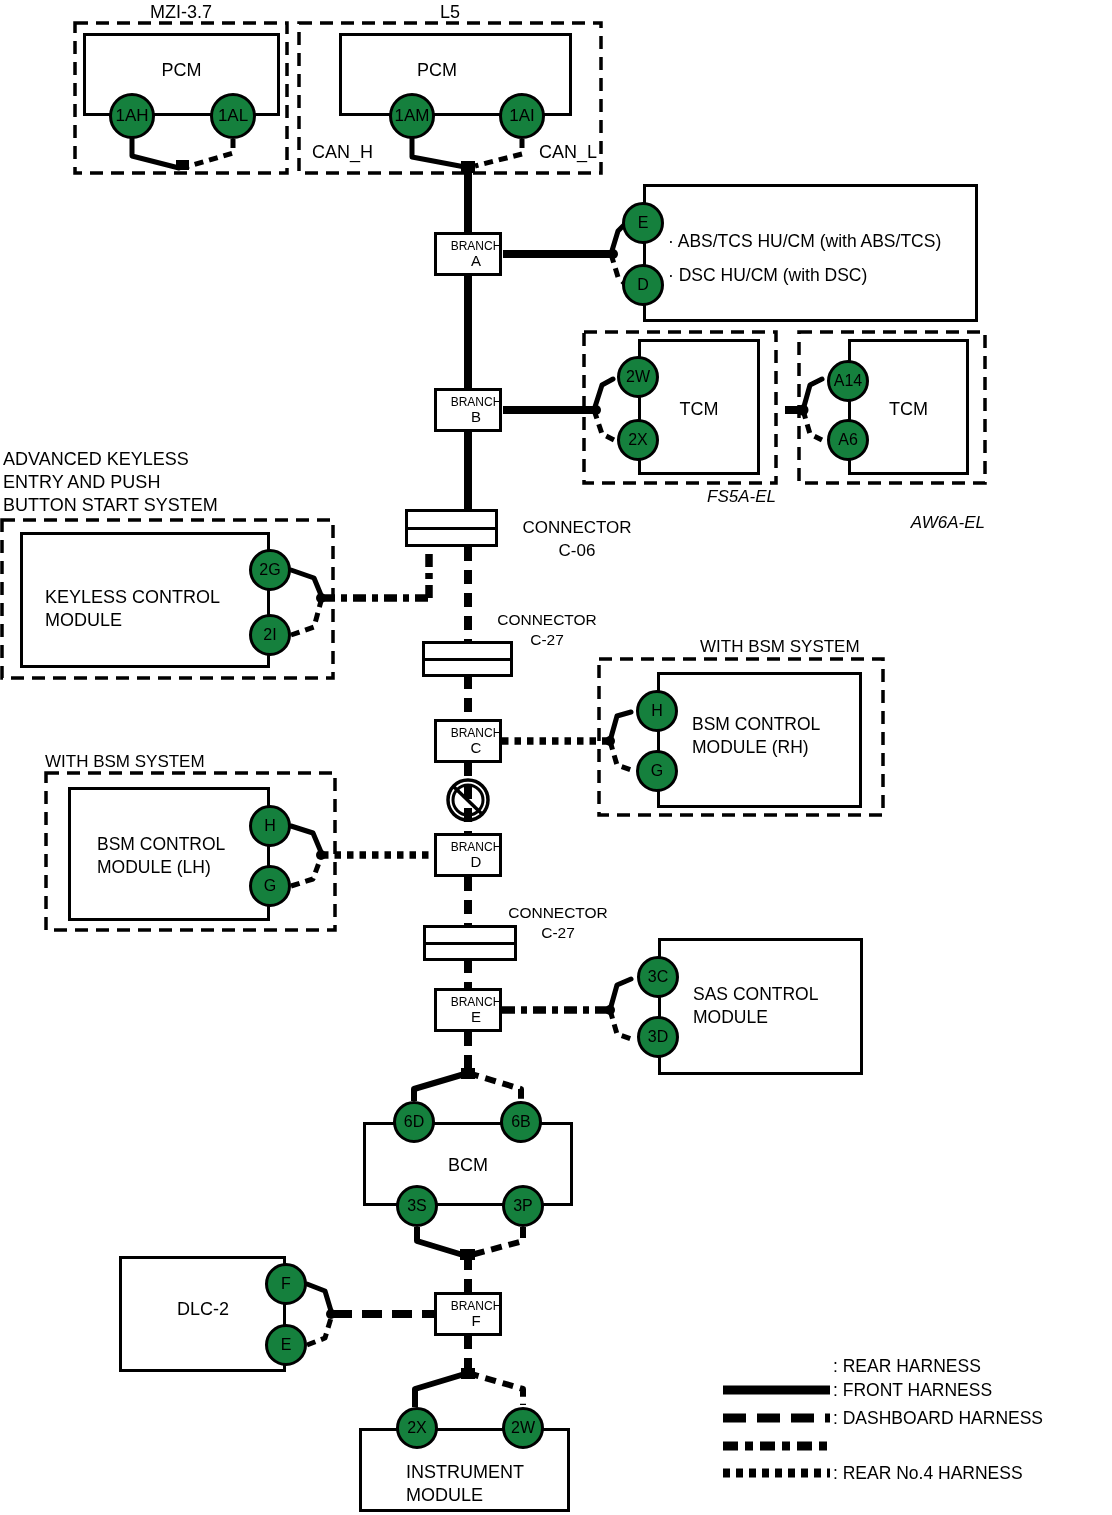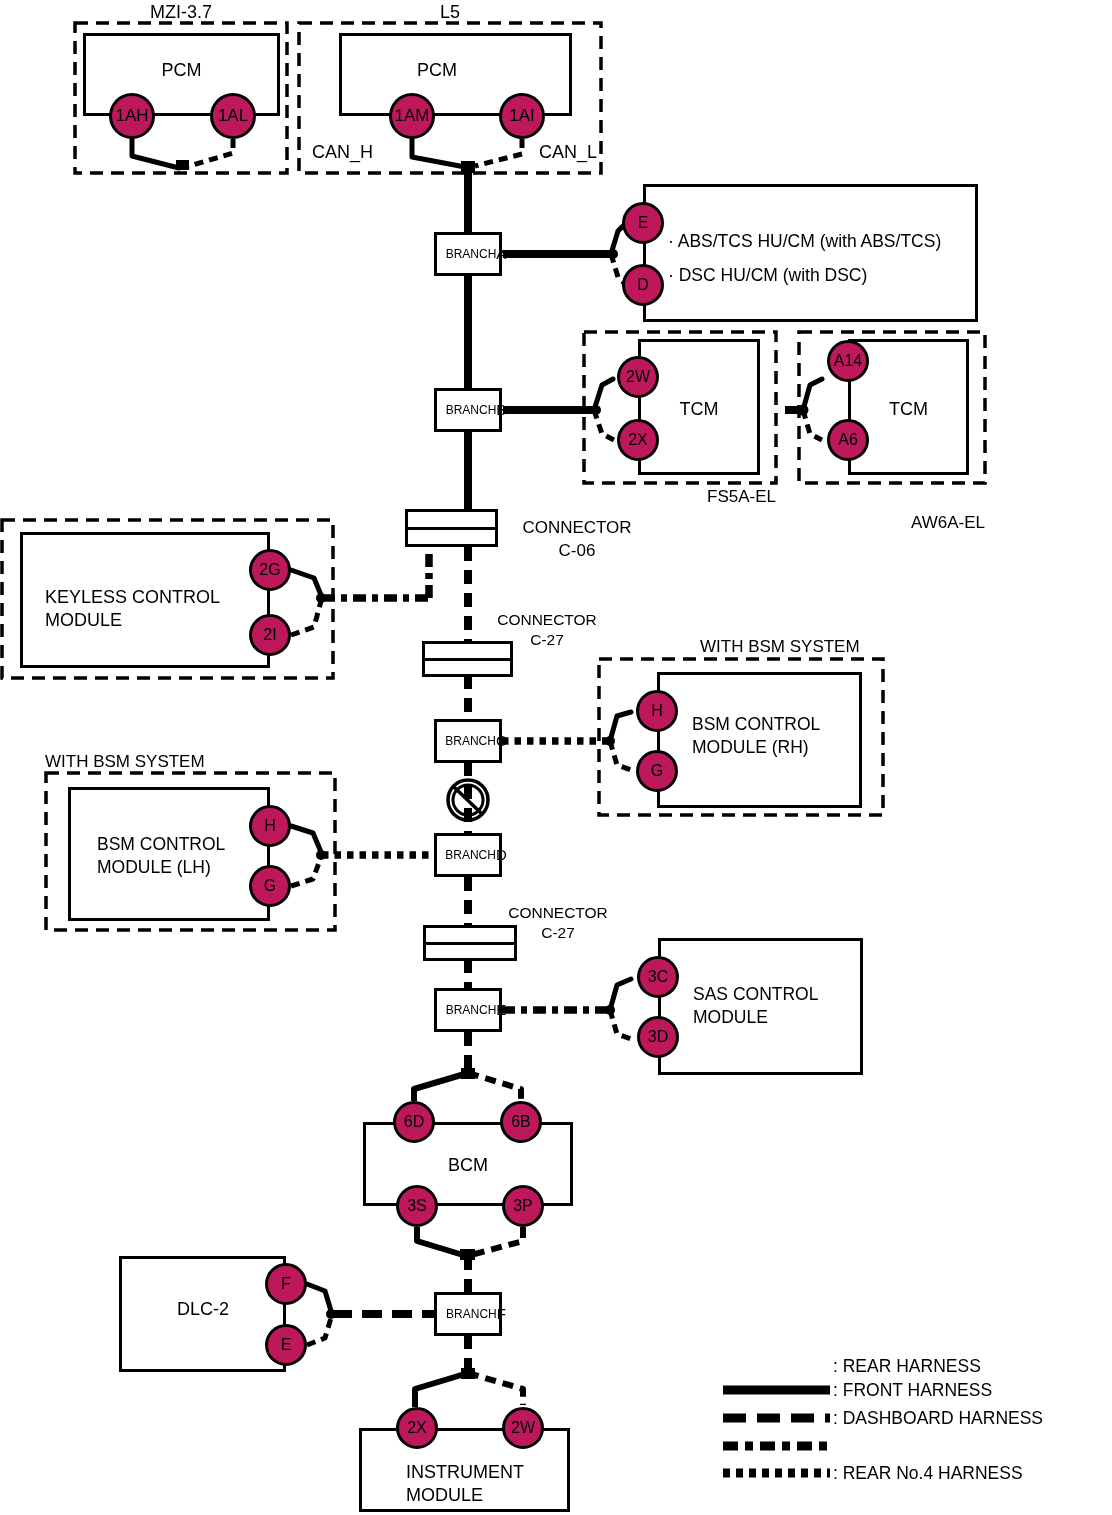--- a/index.html
+++ b/index.html
@@ -20,34 +20,34 @@
   .eld{stroke-width:5;stroke-dasharray:9 6;stroke-linejoin:round;}
   .f6{stroke-width:6;stroke-linejoin:round;}
   .f6d{stroke-width:6;stroke-dasharray:11 7;stroke-linejoin:round;}
   .dbox{stroke:#000;stroke-width:3.5;stroke-dasharray:13 8;fill:none;}
   .legline{stroke:#000;stroke-width:9;fill:none;}
   .blob{fill:#000;stroke:none;}
   .nc{stroke:#000;fill:none;}
   
   .mbox{position:absolute;border:3px solid #000;background:#fff;box-sizing:border-box;z-index:2;}
   .pin{position:absolute;width:42px;height:42px;border:3px solid #000;border-radius:50%;
-       background:#be185d;box-sizing:border-box;z-index:5;display:flex;align-items:center;
+       background:#15803d;box-sizing:border-box;z-index:5;display:flex;align-items:center;
        justify-content:center;font-size:16px;}
   .pin.lg{width:46px;height:46px;font-size:17px;}
   .branch{position:absolute;width:68px;height:44px;border:3px solid #000;background:#fff;
-       box-sizing:border-box;z-index:6;display:flex;align-items:center;
+       box-sizing:border-box;z-index:6;display:flex;flex-direction:column;align-items:center;
        justify-content:center;padding-left:16px;}
   .branch .w{font-size:12px;line-height:13px;}
   .branch .l{font-size:15px;line-height:16px;}
   .conn{position:absolute;border:3px solid #000;background:#fff;box-sizing:border-box;z-index:6;}
   .conn .divider{position:absolute;left:0;right:0;top:50%;margin-top:-1.5px;border-top:3px solid #000;}
   
   .lbl{position:absolute;z-index:7;font-size:17.5px;line-height:20px;white-space:nowrap;}
   .lbl.c{text-align:center;}
-  .lbl.r{text-align:right;}
+  .lbl.r{text-align:right;font-style:italic;}
   .lbl .ln{line-height:23px;}
   .f18{font-size:18px;}
   .f17{font-size:17px;}
   .f155{font-size:15.5px;}
 </style>
 </head>
 <body>
 
 <div id="canvas">
 
@@ -207,21 +207,21 @@
     </div>
 
   <div class="pin lg" style="left:109px;top:93px">1AH</div>
   <div class="pin lg" style="left:210px;top:93px">1AL</div>
   <div class="pin lg" style="left:389px;top:93px">1AM</div>
   <div class="pin lg" style="left:499px;top:93px">1AI</div>
   <div class="pin" style="left:622px;top:202px">E</div>
   <div class="pin" style="left:622px;top:264px">D</div>
   <div class="pin" style="left:617px;top:356px">2W</div>
   <div class="pin" style="left:617px;top:419px">2X</div>
-  <div class="pin" style="left:827px;top:340px">A14</div>
+  <div class="pin" style="left:827px;top:360px">A14</div>
   <div class="pin" style="left:827px;top:419px">A6</div>
   <div class="pin" style="left:249px;top:549px">2G</div>
   <div class="pin" style="left:249px;top:614px">2I</div>
   <div class="pin" style="left:636px;top:690px">H</div>
   <div class="pin" style="left:636px;top:750px">G</div>
   <div class="pin" style="left:249px;top:805px">H</div>
   <div class="pin" style="left:249px;top:865px">G</div>
   <div class="pin" style="left:637px;top:956px">3C</div>
   <div class="pin" style="left:637px;top:1016px">3D</div>
   <div class="pin" style="left:393px;top:1101px">6D</div>
@@ -254,20 +254,25 @@
   </div>
   <div class="lbl c f155" style="left:492px;top:610px;width:110px">
     <div class="ln" style="line-height:20px">CONNECTOR</div>
     <div class="ln" style="line-height:20px">C-27</div>
   </div>
   <div class="lbl c f155" style="left:503px;top:903px;width:110px">
     <div class="ln" style="line-height:20px">CONNECTOR</div>
     <div class="ln" style="line-height:20px">C-27</div>
   </div>
 
+  <div class="lbl f18" style="left:3px;top:448px">
+    <div class="ln">ADVANCED KEYLESS</div>
+    <div class="ln">ENTRY AND PUSH</div>
+    <div class="ln">BUTTON START SYSTEM</div>
+  </div>
   <div class="lbl f18" style="left:45px;top:586px">
     <div class="ln">KEYLESS CONTROL</div>
     <div class="ln">MODULE</div>
   </div>
 
   <div class="lbl f17" style="left:700px;top:637px">WITH BSM SYSTEM</div>
   <div class="lbl" style="left:692px;top:713px">
     <div class="ln">BSM CONTROL</div>
     <div class="ln">MODULE (RH)</div>
   </div>

